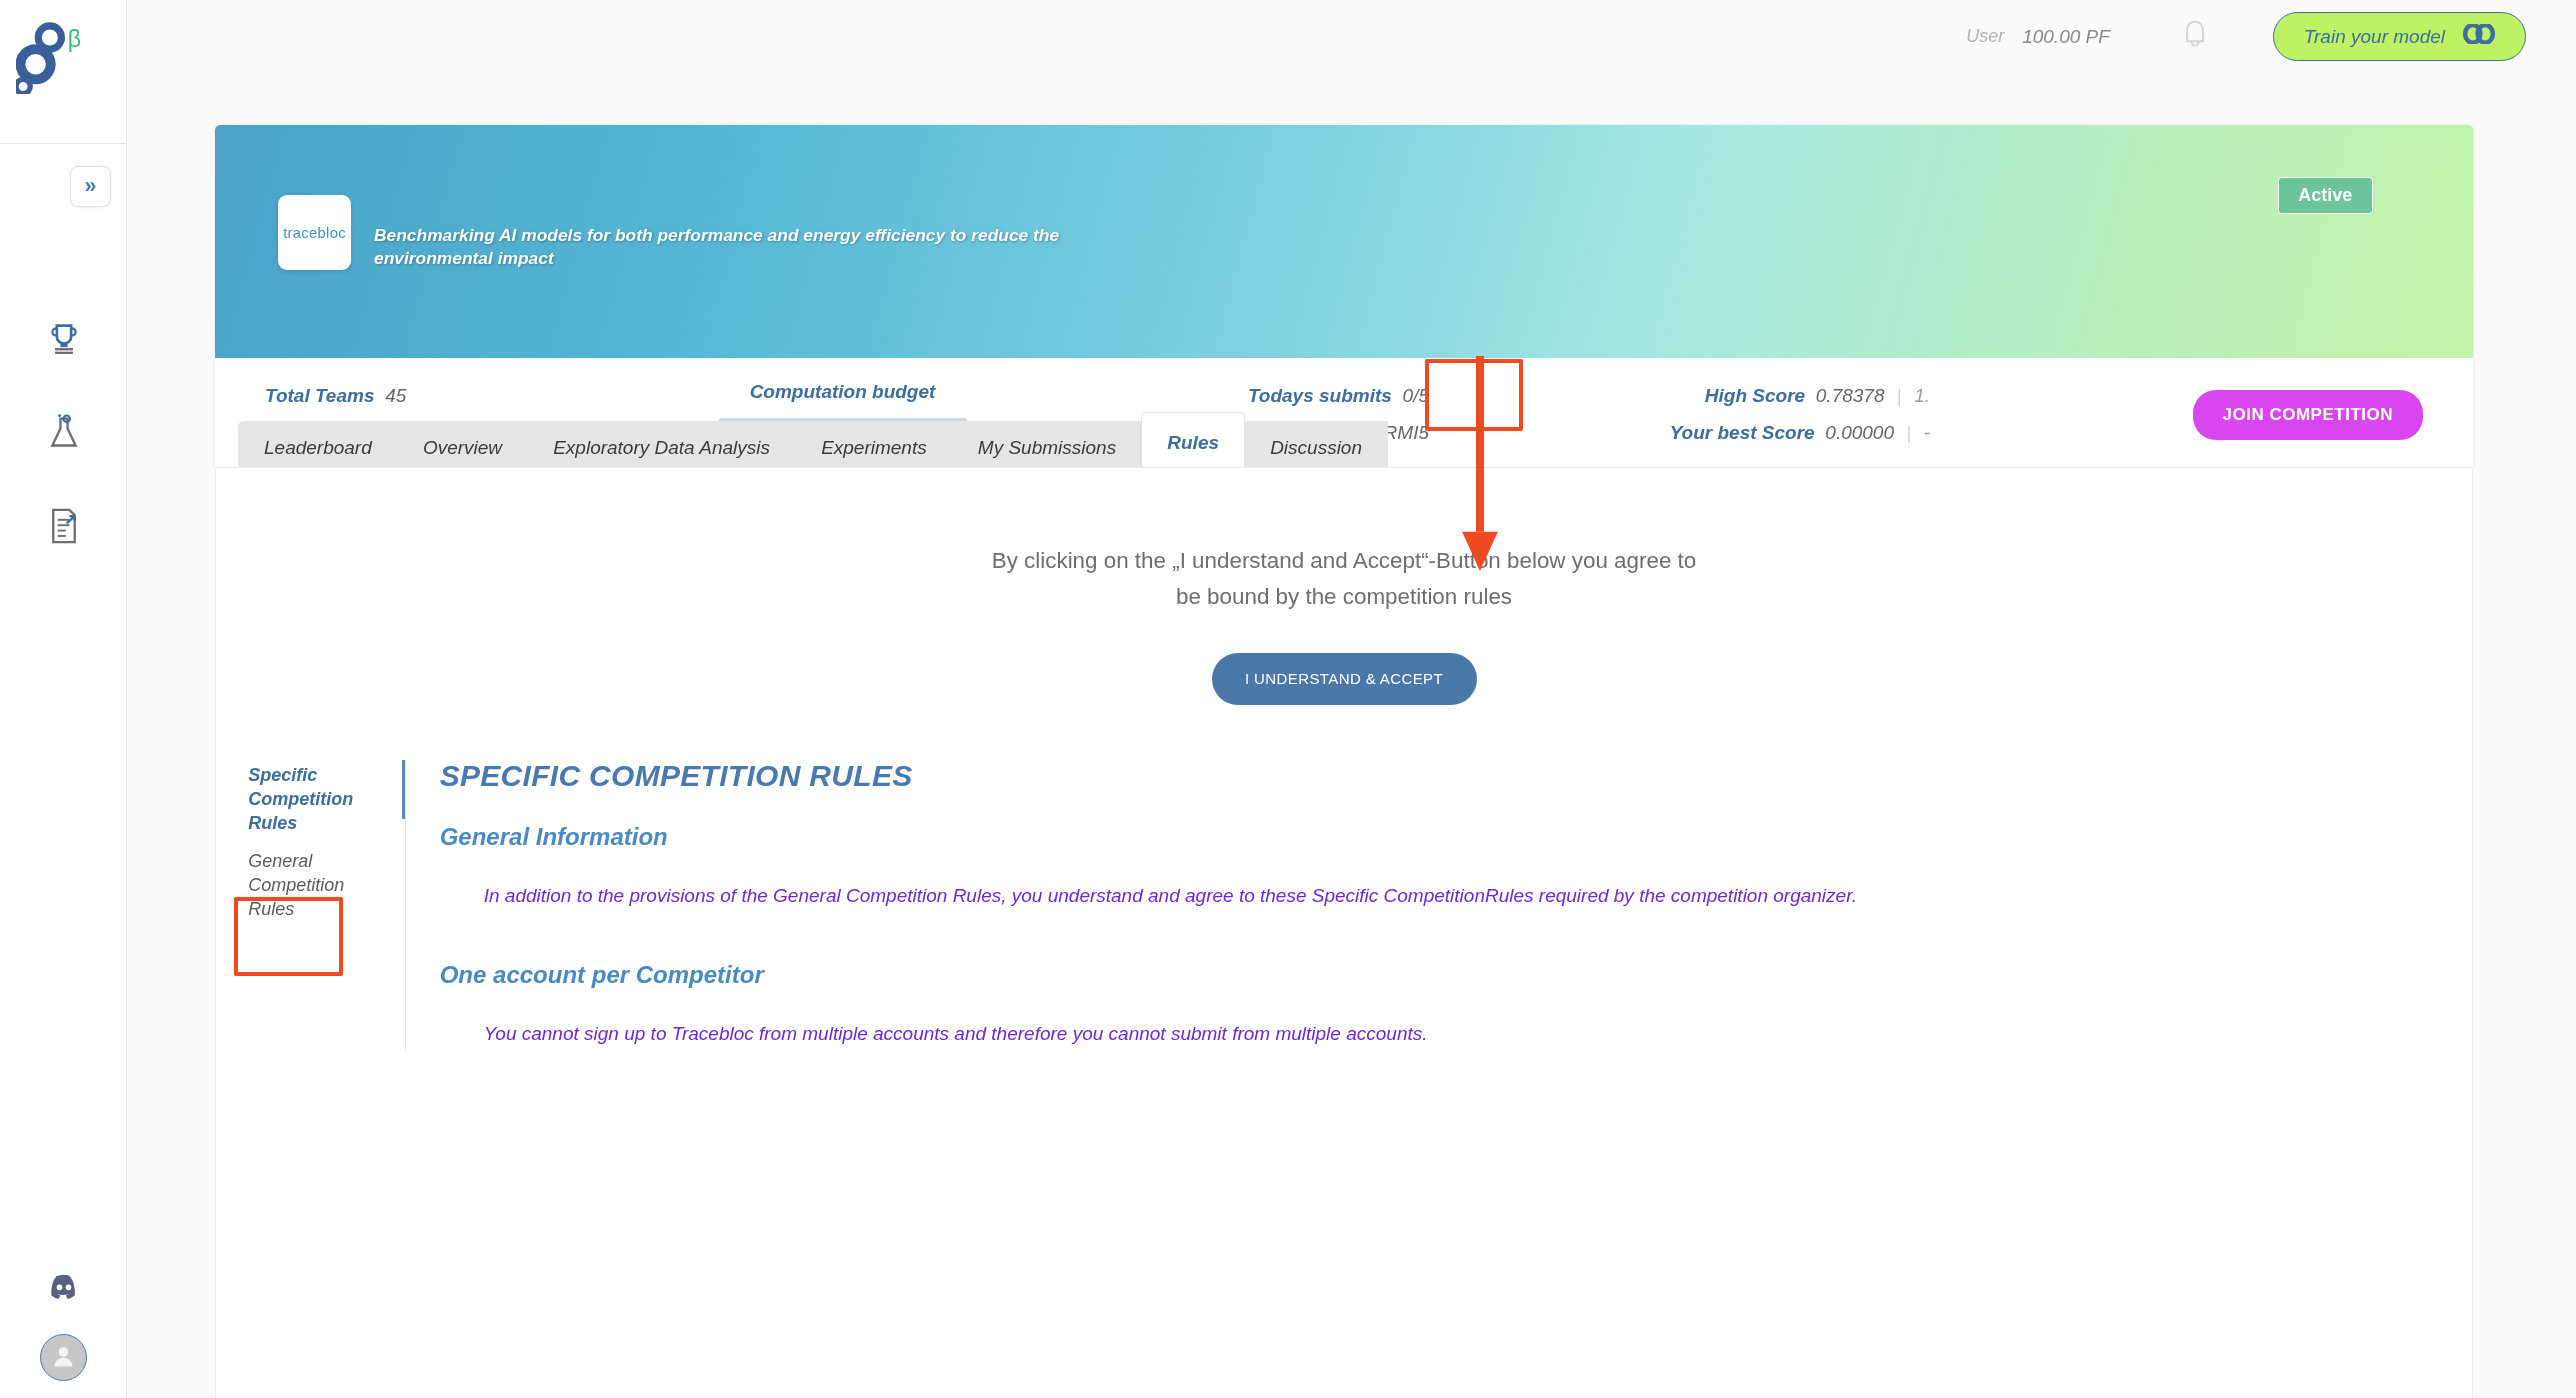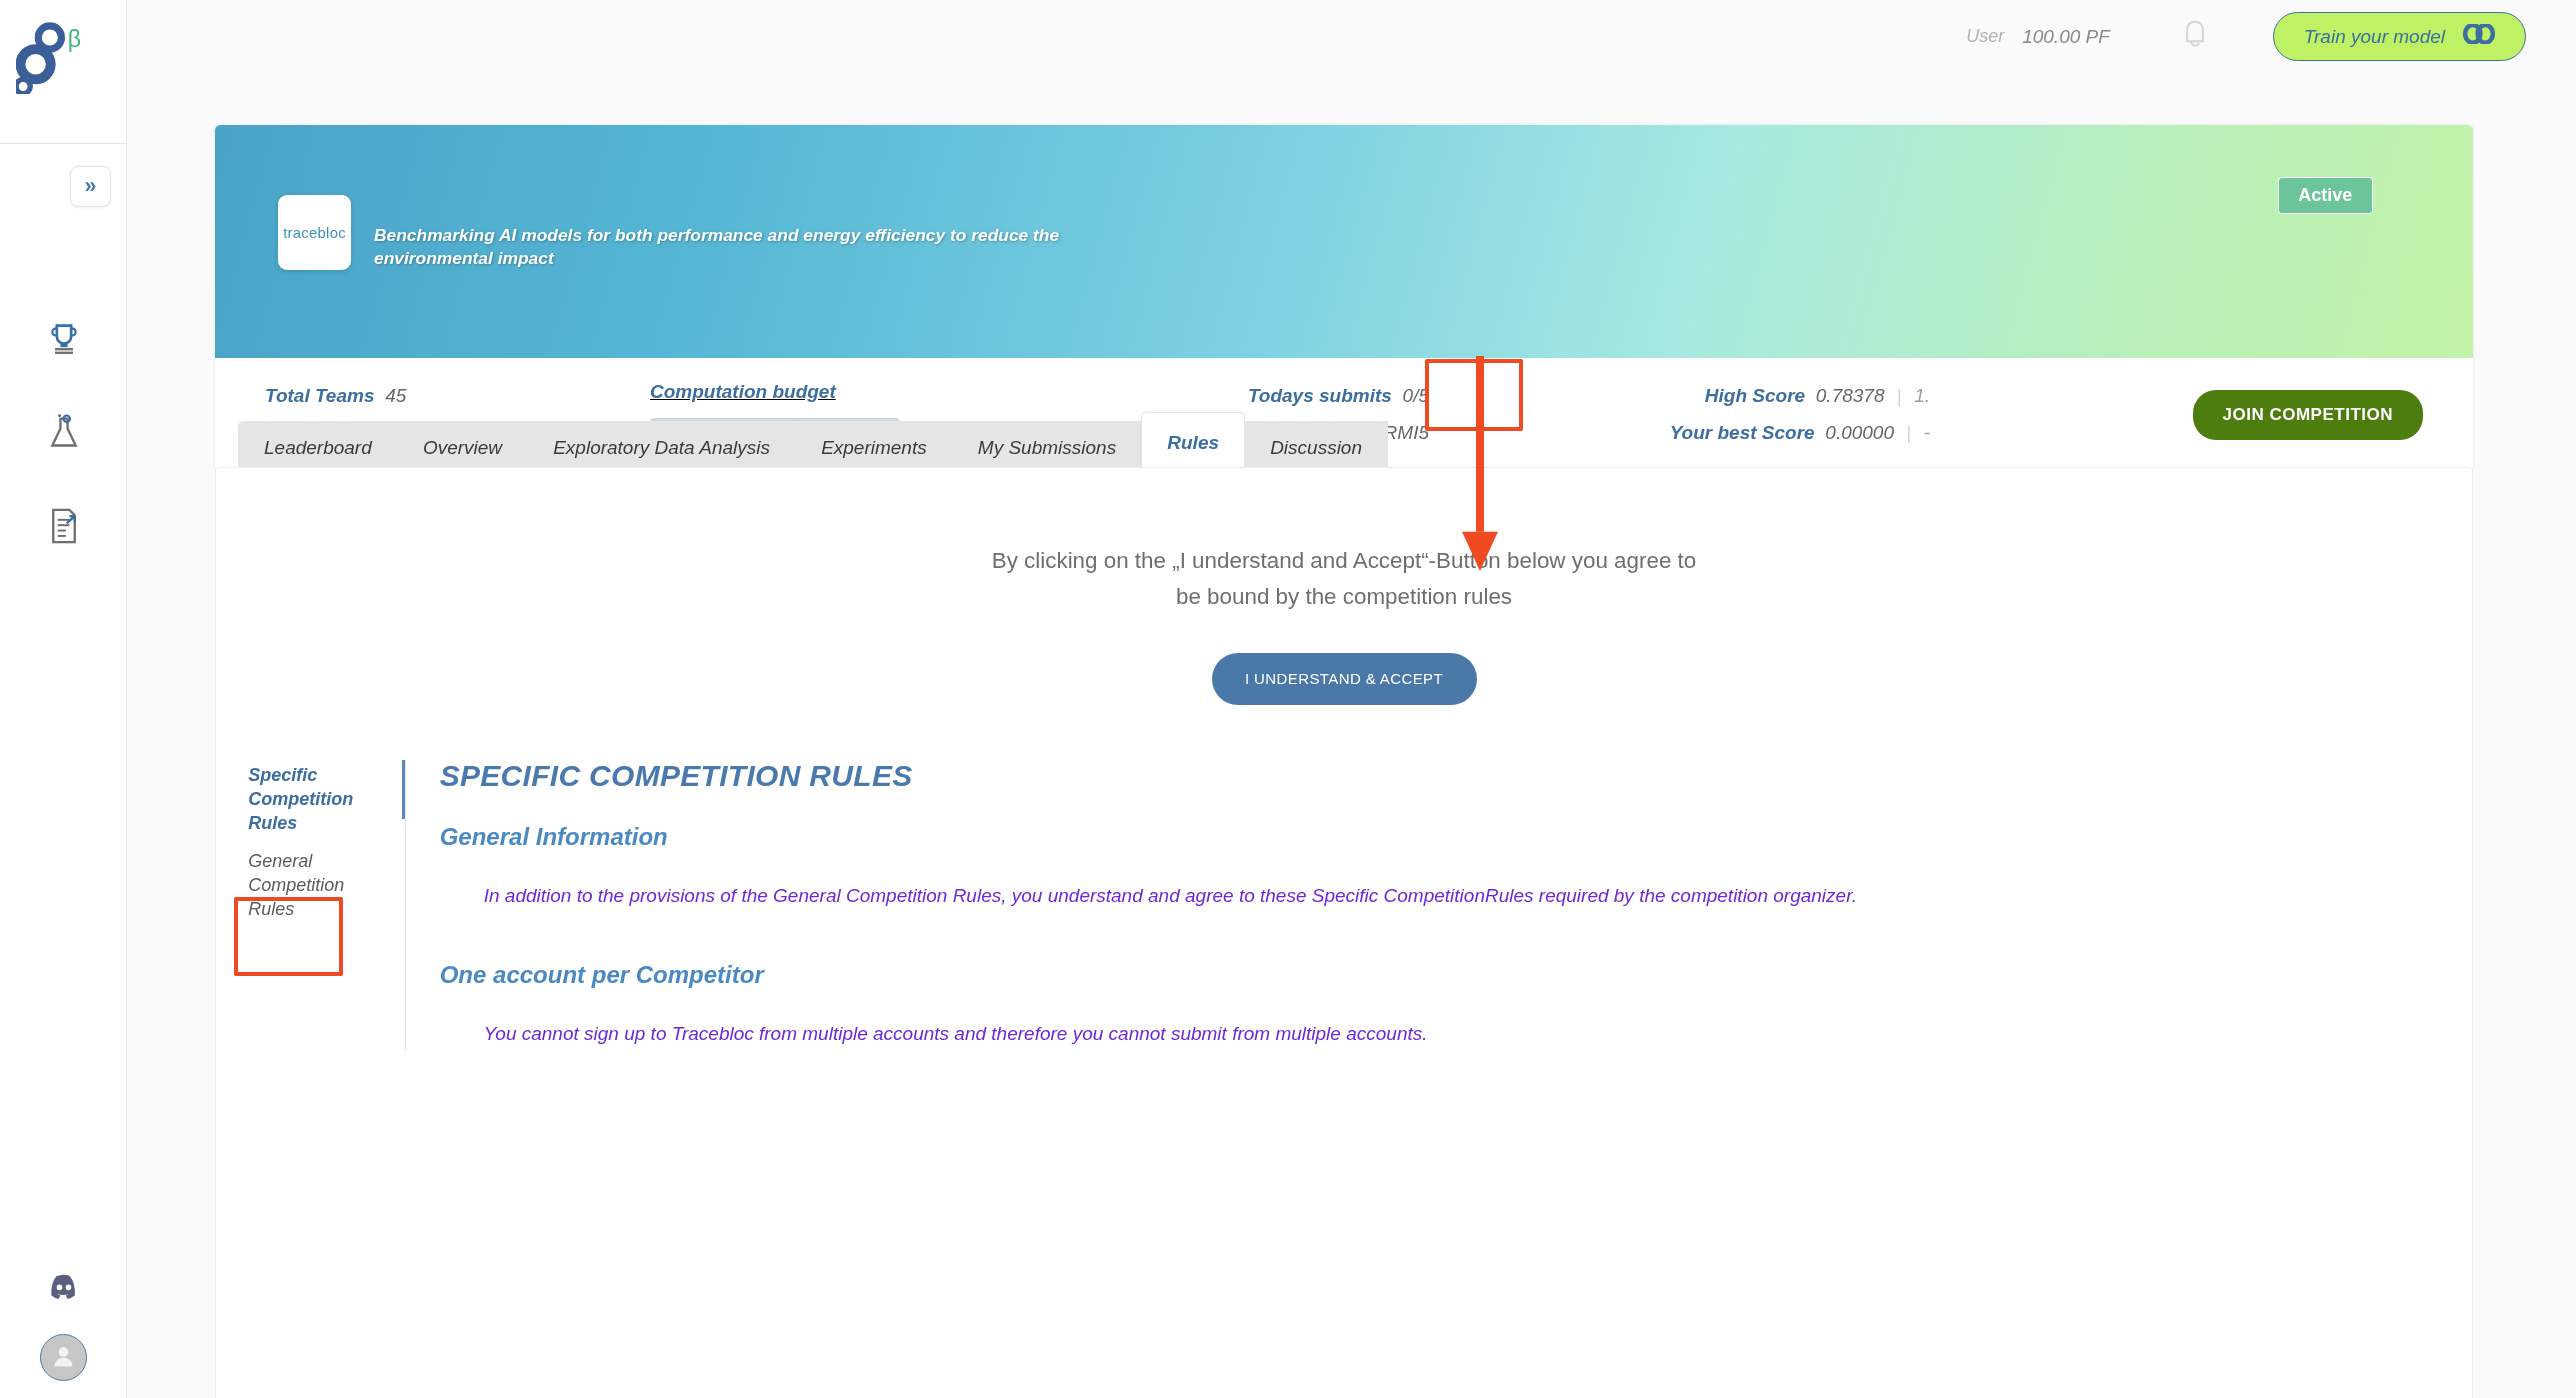--- a/index.html
+++ b/index.html
@@ -107,37 +107,37 @@
     padding: 7.2px 19.7px;
   }
 
   
   .stats {
     height: 113px; display: flex; align-items: center;
     padding: 0 50px 0 50px; position: relative;
   }
   .stat-col { display: flex; flex-direction: column; justify-content: center; gap: 14.3px; }
   .c1 { width: 385px; }
-  .c2 { width: 385px; align-items: flex-start; text-decoration: underline; }
+  .c2 { width: 385px; align-items: center; }
   .c3 { width: 394px; align-items: flex-end; }
   .c4 { width: 501px; align-items: flex-end; }
   .c5 { flex: 1; display: flex; align-items: center; justify-content: flex-end; }
   .srow { display: flex; align-items: baseline; gap: 10.7px; white-space: nowrap; }
   .slabel { font-size: 19px; font-style: italic; font-weight: 700; color: #3c6e9f; }
   .sval   { font-size: 19px; font-style: italic; color: #666; }
   .sdiv   { color: #d2d2d2; font-size: 18px; padding: 0 1.8px; }
   .srank  { font-size: 19px; font-style: italic; color: #9e9e9e; }
   .budget-title { font-size: 19px; font-style: italic; font-weight: 700; color: #3c6e9f; text-align: center; }
   .budget-bar {
     width: 250px; height: 30px; border-radius: 4.5px; background: #cdd9de;
     display: flex; align-items: center; justify-content: center;
     color: #f0f4f6; font-size: 14.3px; font-style: italic;
   }
   .join-btn {
-    background: #4d7c0f; color: #fff; border-radius: 23px;
+    background: #d946ef; color: #fff; border-radius: 23px;
     padding: 15px 30px; font-size: 17px; font-weight: 700; letter-spacing: 0.5px;
     white-space: nowrap;
   }
 
   
   .tabs {
     position: absolute; left: 111px; top: 344px;
     display: flex; align-items: flex-end;
   }
   .tab {

